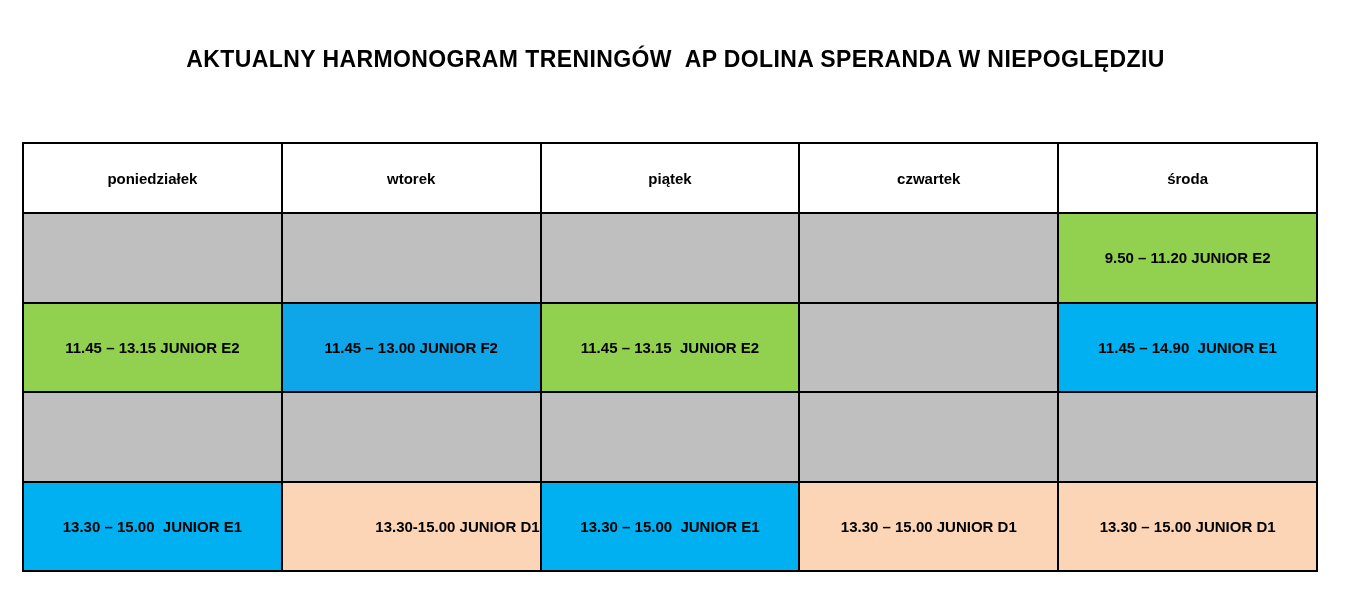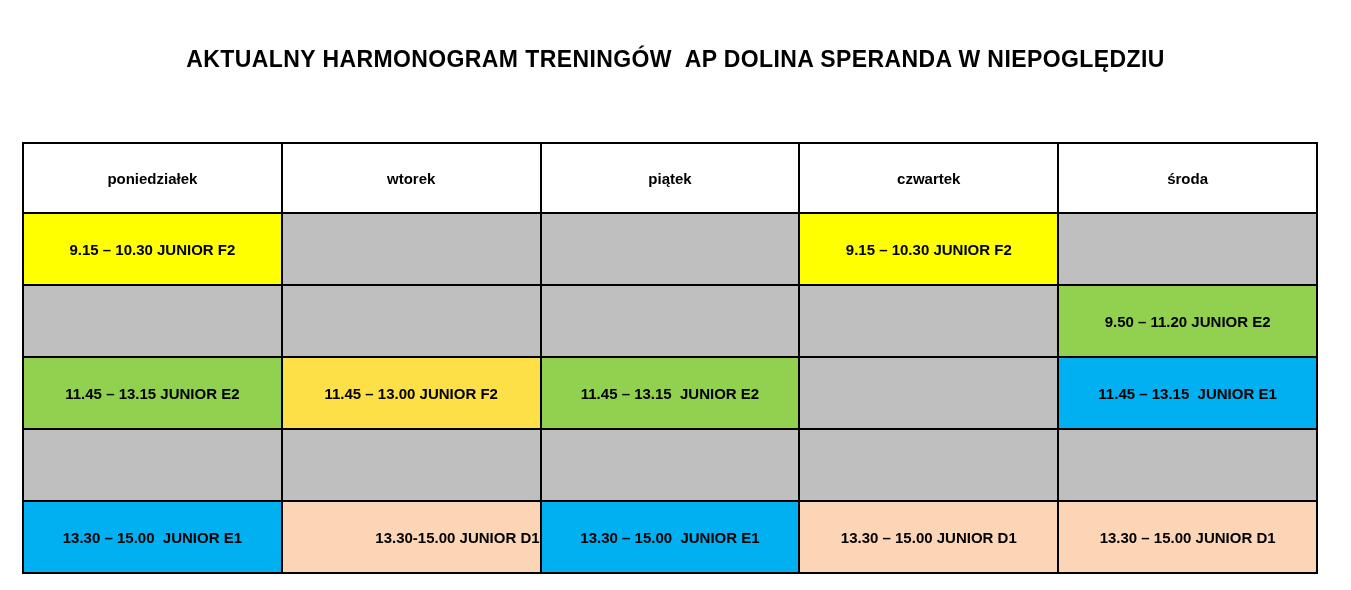--- a/index.html
+++ b/index.html
@@ -58,39 +58,32 @@
     <tr>
         <th>poniedziałek</th>
         <th>wtorek</th>
         <th>piątek</th>
         <th>czwartek</th>
         <th>środa</th>
       </tr>
   </thead>
   <tbody>
       <tr>
-        <td style="background: rgb(255, 255, 0);">9.15 – 10.30 JUNIOR F2</td>
-        <td style="background: rgb(191, 191, 191);"></td>
-        <td style="background: rgb(191, 191, 191);"></td>
-        <td style="background: rgb(255, 255, 0);">9.15 – 10.30 JUNIOR F2</td>
-        <td style="background: rgb(191, 191, 191);"></td>
-      </tr>
-      <tr>
         <td style="background: rgb(191, 191, 191);"></td>
         <td style="background: rgb(191, 191, 191);"></td>
         <td style="background: rgb(191, 191, 191);"></td>
         <td style="background: rgb(191, 191, 191);"></td>
         <td style="background: rgb(146, 208, 80);">9.50 – 11.20 JUNIOR E2</td>
       </tr>
       <tr>
         <td style="background: rgb(146, 208, 80);">11.45 – 13.15 JUNIOR E2</td>
-        <td style="background: #fde047;">11.45 – 13.00 JUNIOR F2</td>
+        <td style="background: #0ea5e9;">11.45 – 13.00 JUNIOR F2</td>
         <td style="background: rgb(146, 208, 80);">11.45 – 13.15  JUNIOR E2</td>
         <td style="background: rgb(191, 191, 191);"></td>
-        <td style="background: rgb(0, 176, 240);">11.45 – 13.15  JUNIOR E1</td>
+        <td style="background: rgb(0, 176, 240);">11.45 – 14.90  JUNIOR E1</td>
       </tr>
       <tr>
         <td style="background: rgb(191, 191, 191);"></td>
         <td style="background: rgb(191, 191, 191);"></td>
         <td style="background: rgb(191, 191, 191);"></td>
         <td style="background: rgb(191, 191, 191);"></td>
         <td style="background: rgb(191, 191, 191);"></td>
       </tr>
       <tr>
         <td style="background: rgb(0, 176, 240);">13.30 – 15.00  JUNIOR E1</td>

